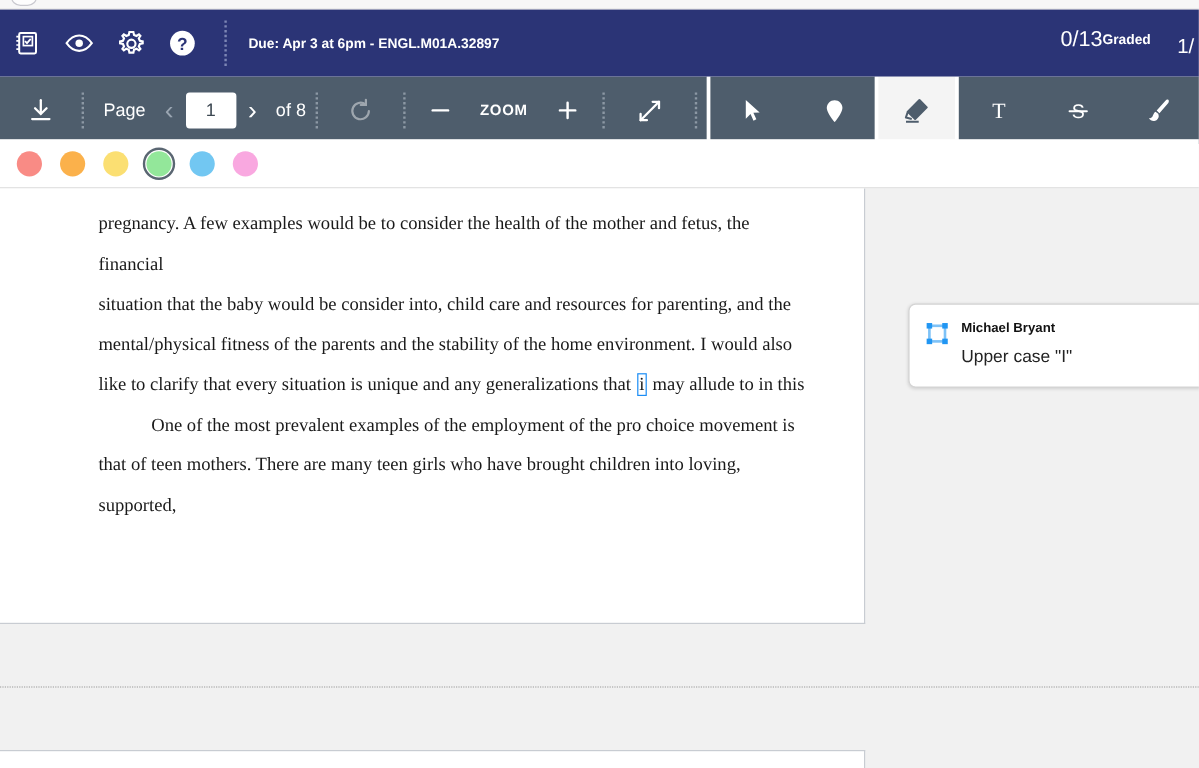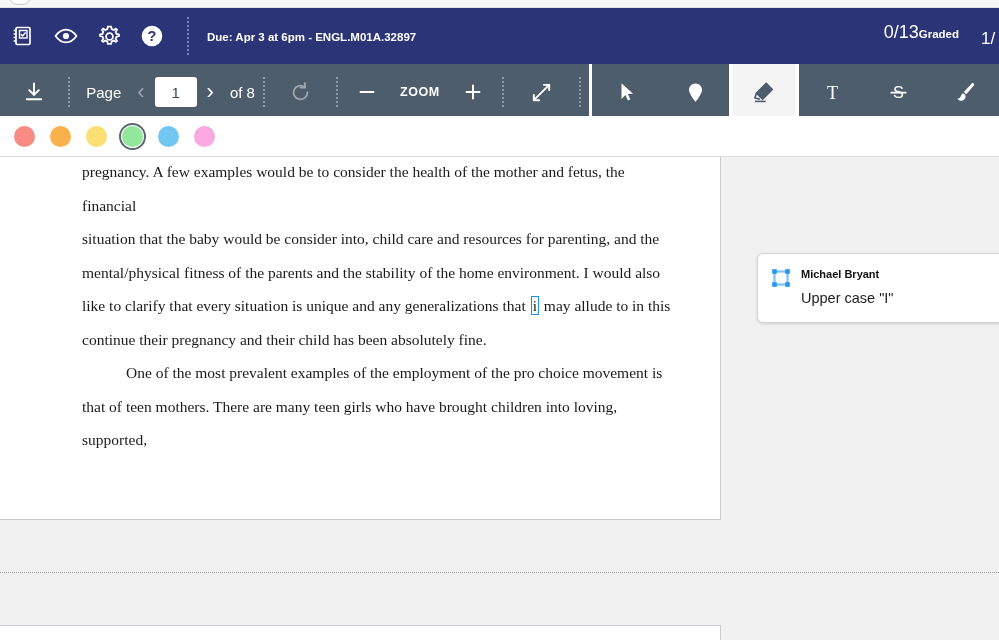--- a/index.html
+++ b/index.html
@@ -92,21 +92,21 @@
     position: absolute; left: -2px; width: 723px; background: #fff;
     border: 1px solid #c8ccd2; border-left: none;
   }
   .page-1 { top: -9px; height: 372px; }
   .page-2 { top: 468px; height: 60px; }
   .dotted-split {
     position: absolute; top: 415px; left: 0; width: 999px; height: 0;
     border-top: 1.5px dotted #9a9a9a;
   }
   .doc-text {
-    position: absolute; left: 84px; top: 6px; width: 600px;
+    position: absolute; left: 84px; top: 21px; width: 600px;
     font-family: "Liberation Serif", serif;
     font-size: 15.5px; color: #1a1a1a; line-height: 33.5px;
   }
   .doc-text p { margin: 0; }
   .indent { text-indent: 44px; }
   .hl-box {
     display: inline-block; border: 1.6px solid #1b8df5; padding: 0 1px;
     line-height: 17px; margin: 0 1px; vertical-align: baseline;
   }
 
@@ -300,21 +300,20 @@
 </div>
 
 <div class="doc-area">
 
   <div class="page page-1">
     <div class="doc-text">
       <p>pregnancy. A few examples would be to consider the health of the mother and fetus, the financial</p>
       <p>situation that the baby would be consider into, child care and resources for parenting, and the</p>
       <p>mental/physical fitness of the parents and the stability of the home environment. I would also</p>
       <p><span>like to clarify that every situation is unique and any generalizations that </span><span class="hl-box">i</span><span> may allude to in this</span></p>
-      <p>continue their pregnancy and their child has been absolutely fine.</p>
       <p class="indent">One of the most prevalent examples of the employment of the pro choice movement is</p>
       <p>that of teen mothers. There are many teen girls who have brought children into loving, supported,</p>
     </div>
   </div>
 
   <div class="dotted-split"></div>
 
   <div class="page page-2"></div>
 
   <div class="comment-card">

